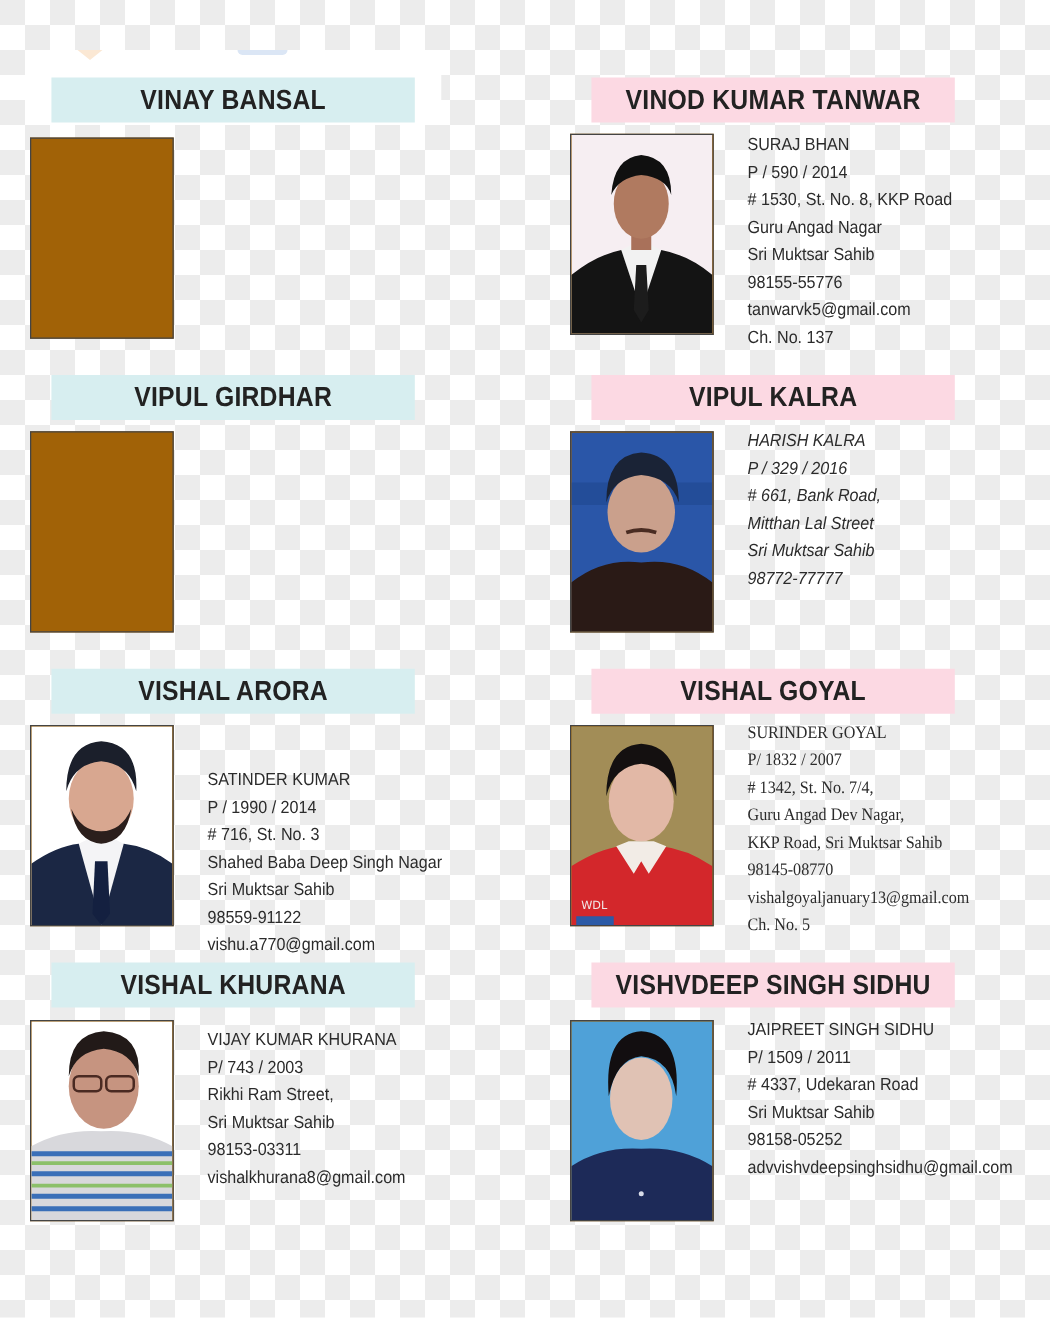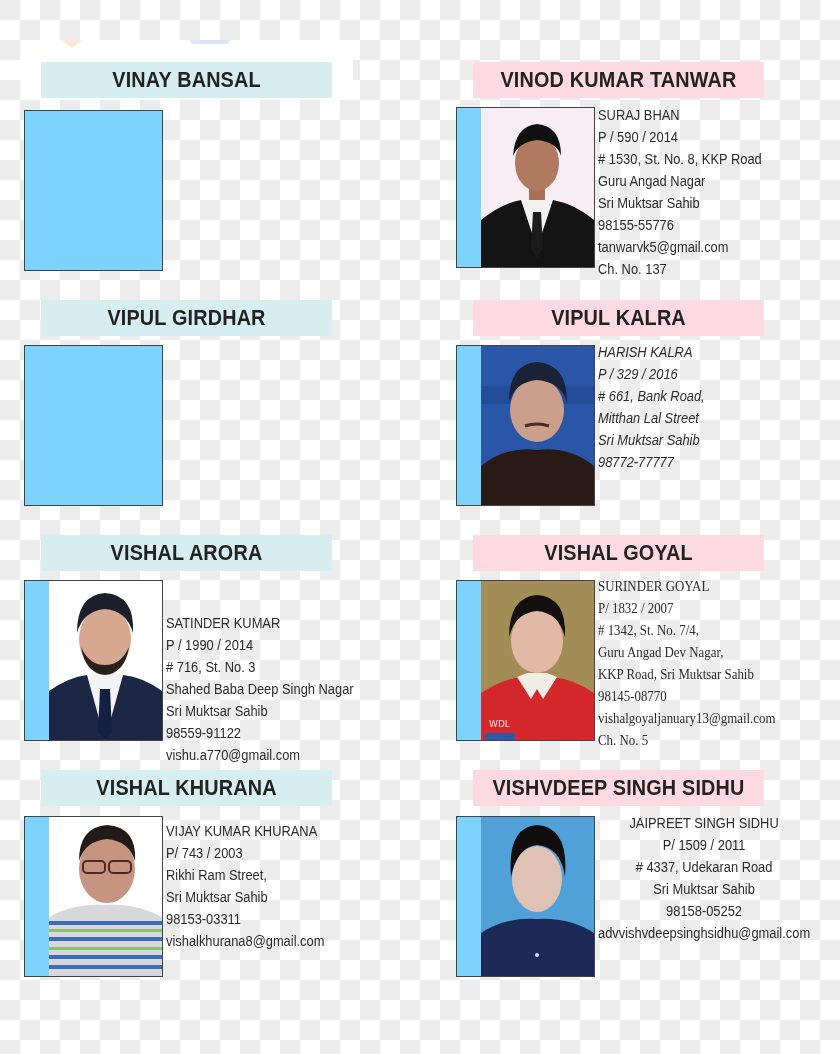--- a/index.html
+++ b/index.html
@@ -30,21 +30,21 @@
       position: absolute; top: 0; height: 36px; width: 323px;
       display: flex; align-items: center; justify-content: center;
       font-weight: bold; font-size: 22px; color: #222222;
       letter-spacing: 0.2px;
       transform: scaleX(0.9); transform-origin: center;
     }
     .band.left { left: 25px; background: #d7eef0; }
     .band.right { left: 457px; background: #fcd9e3; }
     .photo {
       position: absolute; top: 47px; width: 113px; height: 159px;
-      border: 1.5px solid #444444; background: #7dd3fc; overflow: hidden; padding-left: 24px;
+      border: 1.5px solid #444444; background: #a16207; overflow: hidden;
     }
     .photo.left { left: 24px; }
     .photo.right { left: 456px; }
     .info { position: absolute; top: 44px; margin: 0; padding: 0; list-style: none; }
     .info.left { left: 166px; }
     .info.right { left: 598px; }
     .info li {
       font-size: 14px; line-height: 22px; color: #2b2b2b; white-space: nowrap;
       transform: scaleX(0.92); transform-origin: left center;
     }
@@ -198,21 +198,21 @@
   <div class="band right" style="top:770px;">VISHVDEEP SINGH SIDHU</div>
   <div class="photo right" style="top:816px;">
     <svg viewBox="0 0 113 159" preserveAspectRatio="none">
       <rect width="113" height="159" fill="#4fa1d8"></rect>
       <path d="M0 159 L0 116 Q24 100 56 102 Q88 100 113 116 L113 159 Z" fill="#1d2a58"></path>
       <circle cx="56" cy="138" r="2" fill="#d8dce8"></circle>
       <ellipse cx="56" cy="62" rx="25" ry="33" fill="#e0c2b4"></ellipse>
       <path d="M30 60 Q26 10 56 8 Q88 10 84 60 Q80 30 56 28 Q36 30 30 60 Z" fill="#120e10"></path>
     </svg>
   </div>
-  <ul class="info right" style="top:812px;text-align:center;">
+  <ul class="info right" style="top:812px;">
     <li>JAIPREET SINGH SIDHU</li>
     <li>P/ 1509 / 2011</li>
     <li># 4337, Udekaran Road</li>
     <li>Sri Muktsar Sahib</li>
     <li>98158-05252</li>
     <li>advvishvdeepsinghsidhu@gmail.com</li>
   </ul>
 </div>
 
 </body></html>

